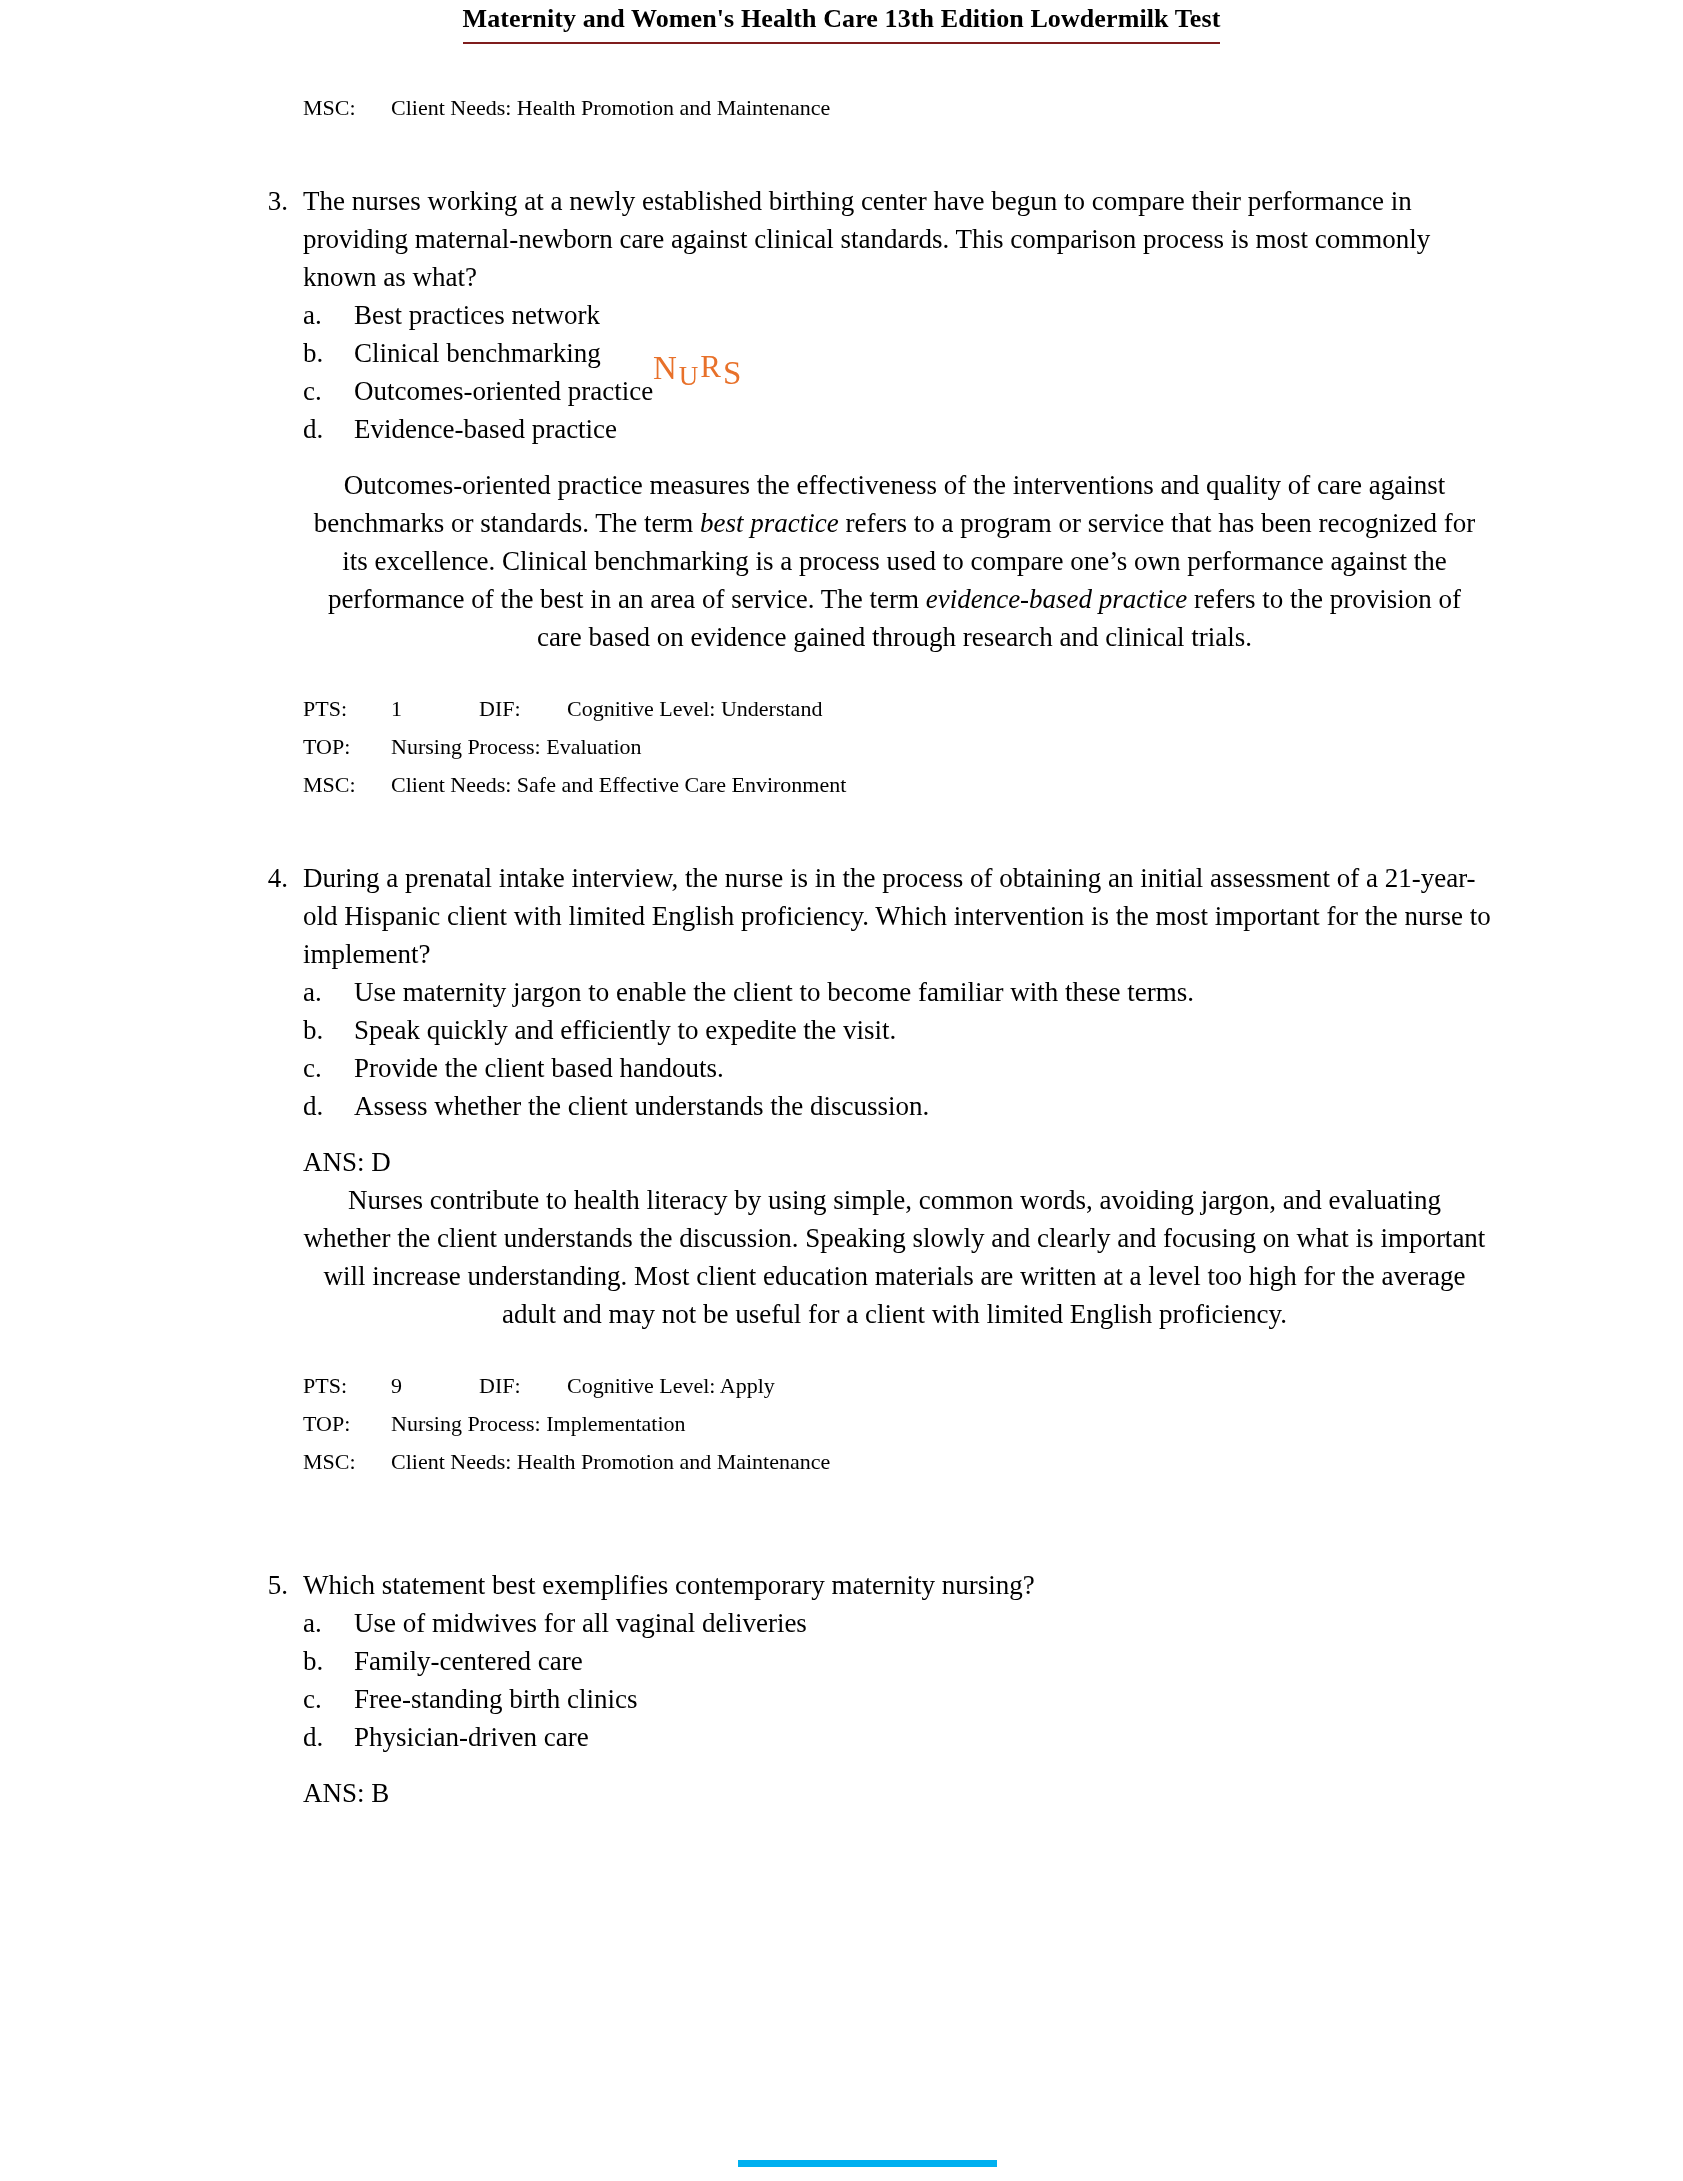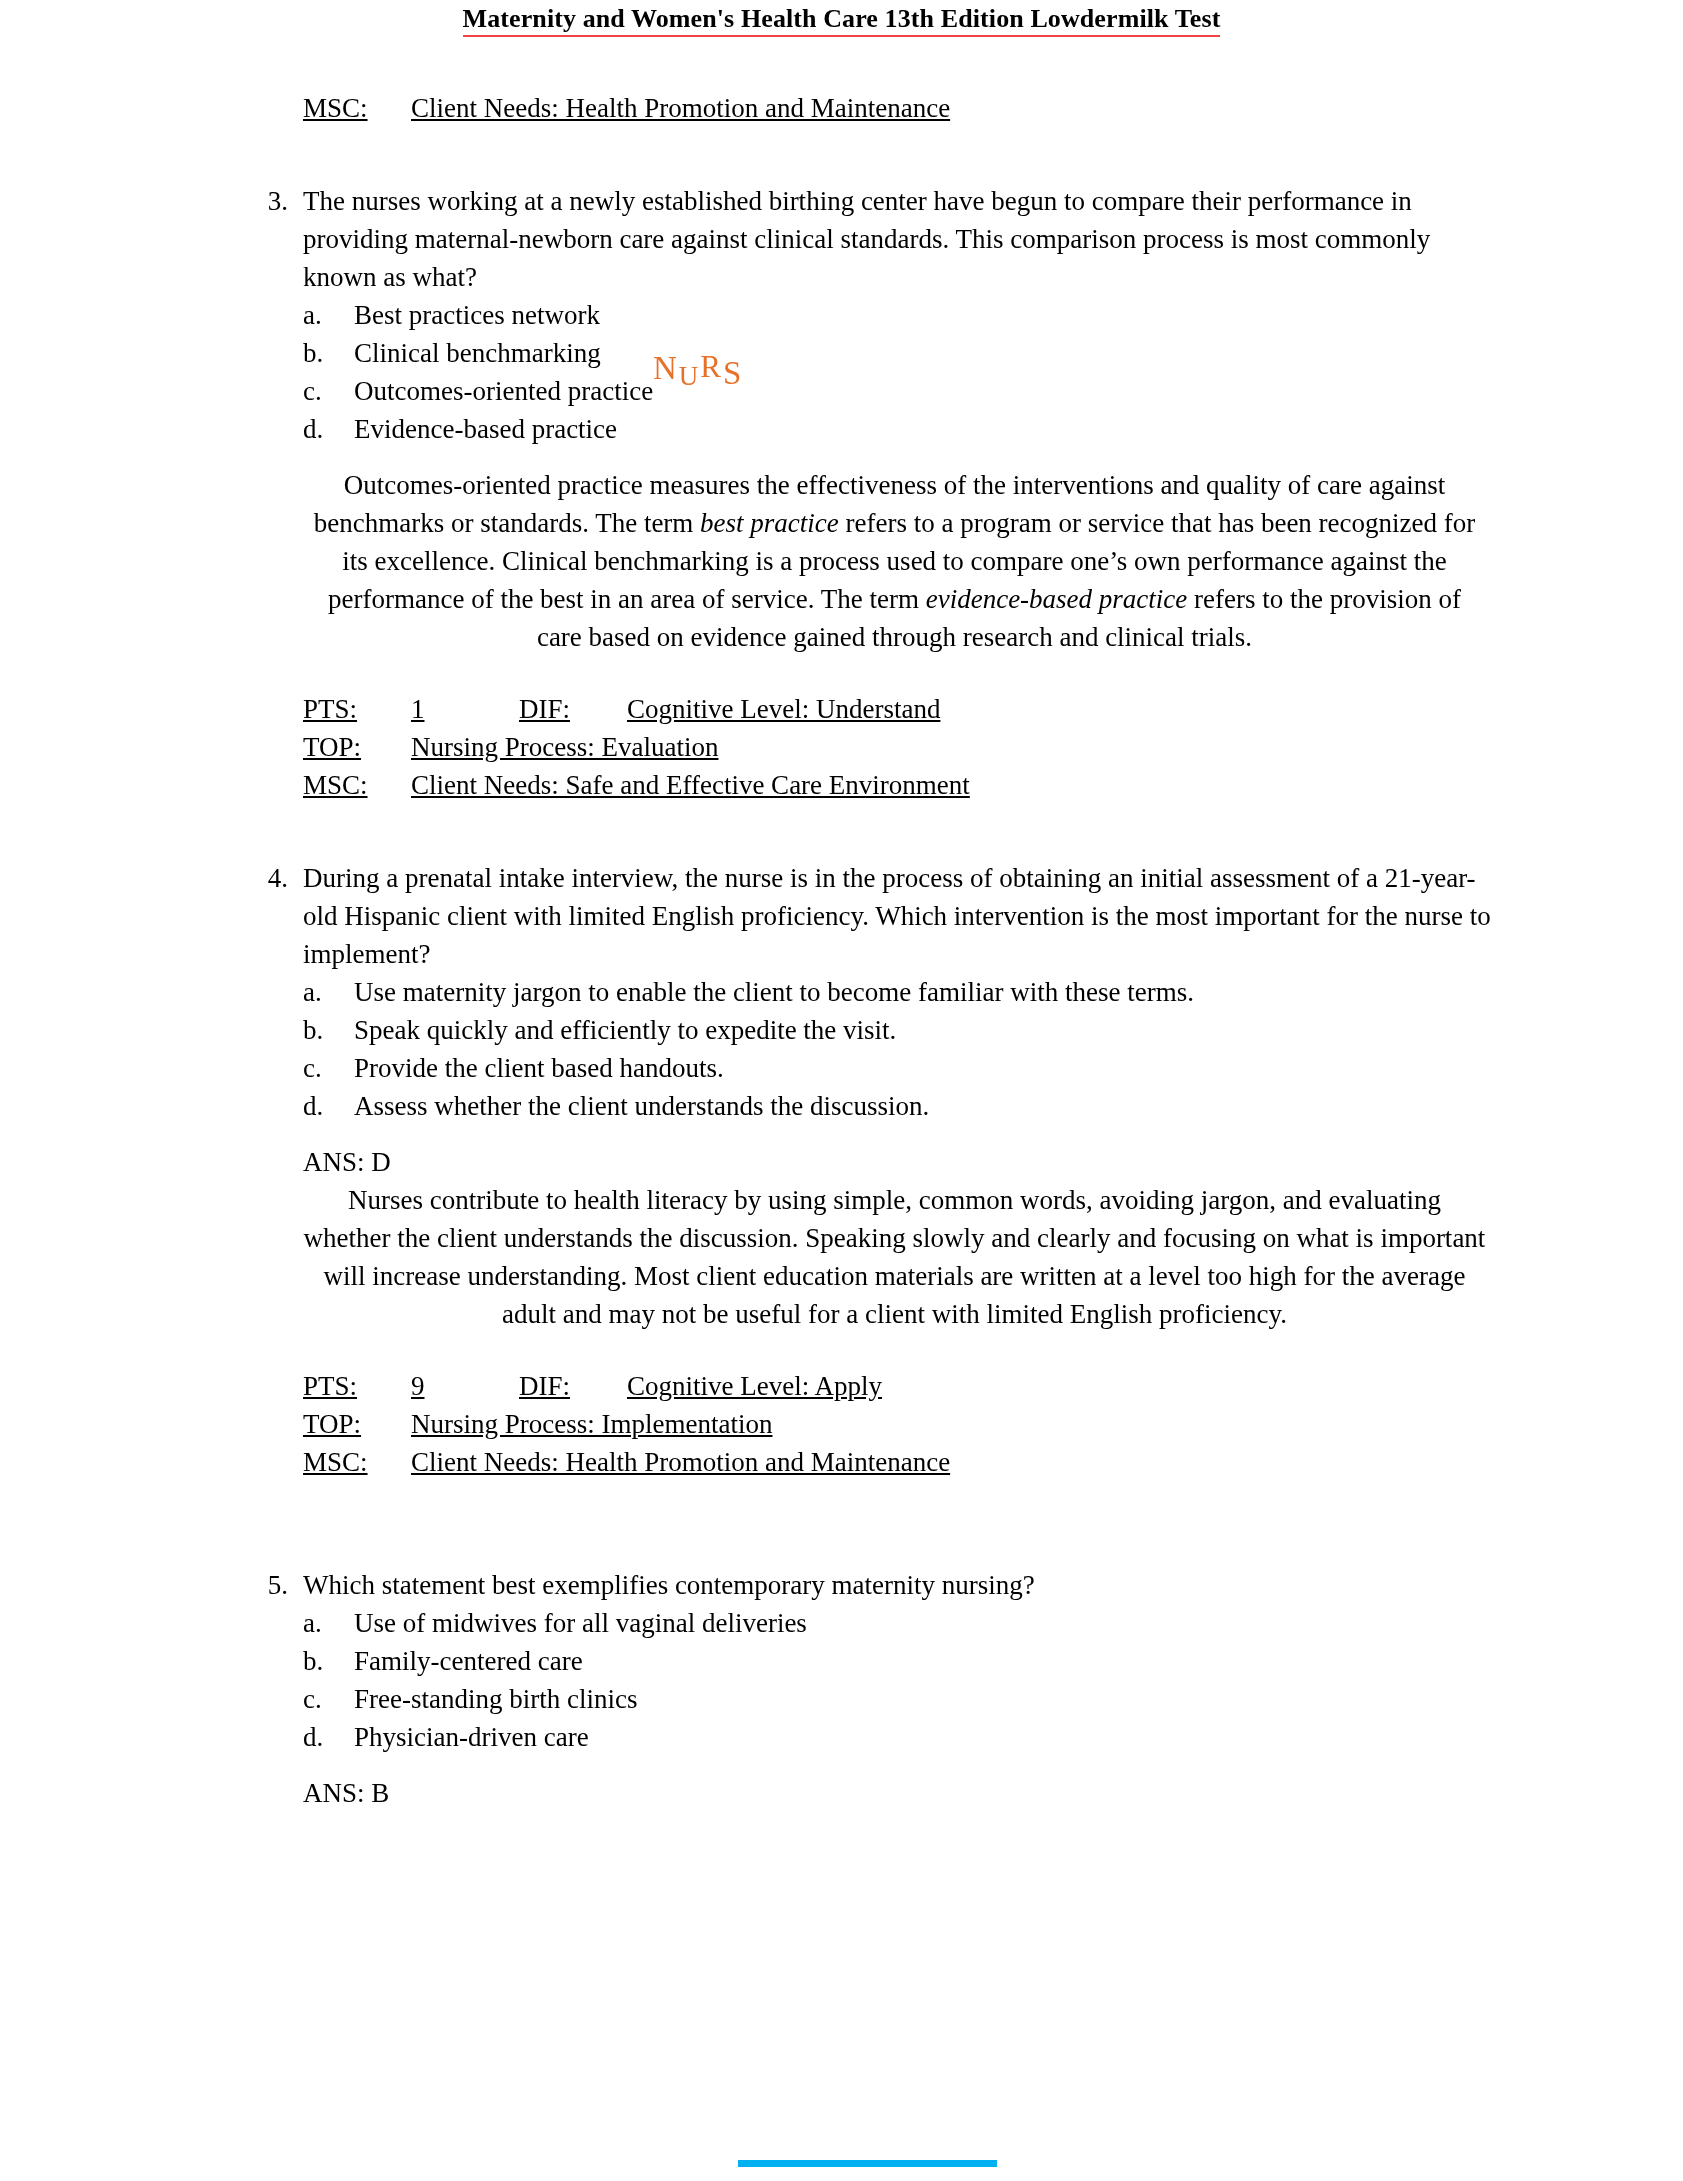--- a/index.html
+++ b/index.html
@@ -26,39 +26,38 @@
     position: absolute;
     top: 4px;
     left: 0;
     width: 1683px;
     text-align: center;
     font-weight: bold;
     font-size: 26px;
     letter-spacing: 0.1px;
   }
   .doc-title span {
-    border-bottom: 2px solid #ef4444;
-    padding-bottom: 2px;
+    border-bottom: 2px solid #7f1d1d;
+    padding-bottom: 9px;
   }
 
   
   .body-col {
     position: absolute;
     top: 89px;
     left: 248px;
     width: 1247px;
   }
 
   .block { position: relative; }
 
   .meta-line {
-    font-size: 27px;
+    font-size: 22px;
     line-height: 38px;
     white-space: pre;
-    text-decoration: underline;
   }
 
   
   .qitem {
     position: relative;
     padding-left: 55px;
   }
   .qnum {
     position: absolute;
     left: 0;

